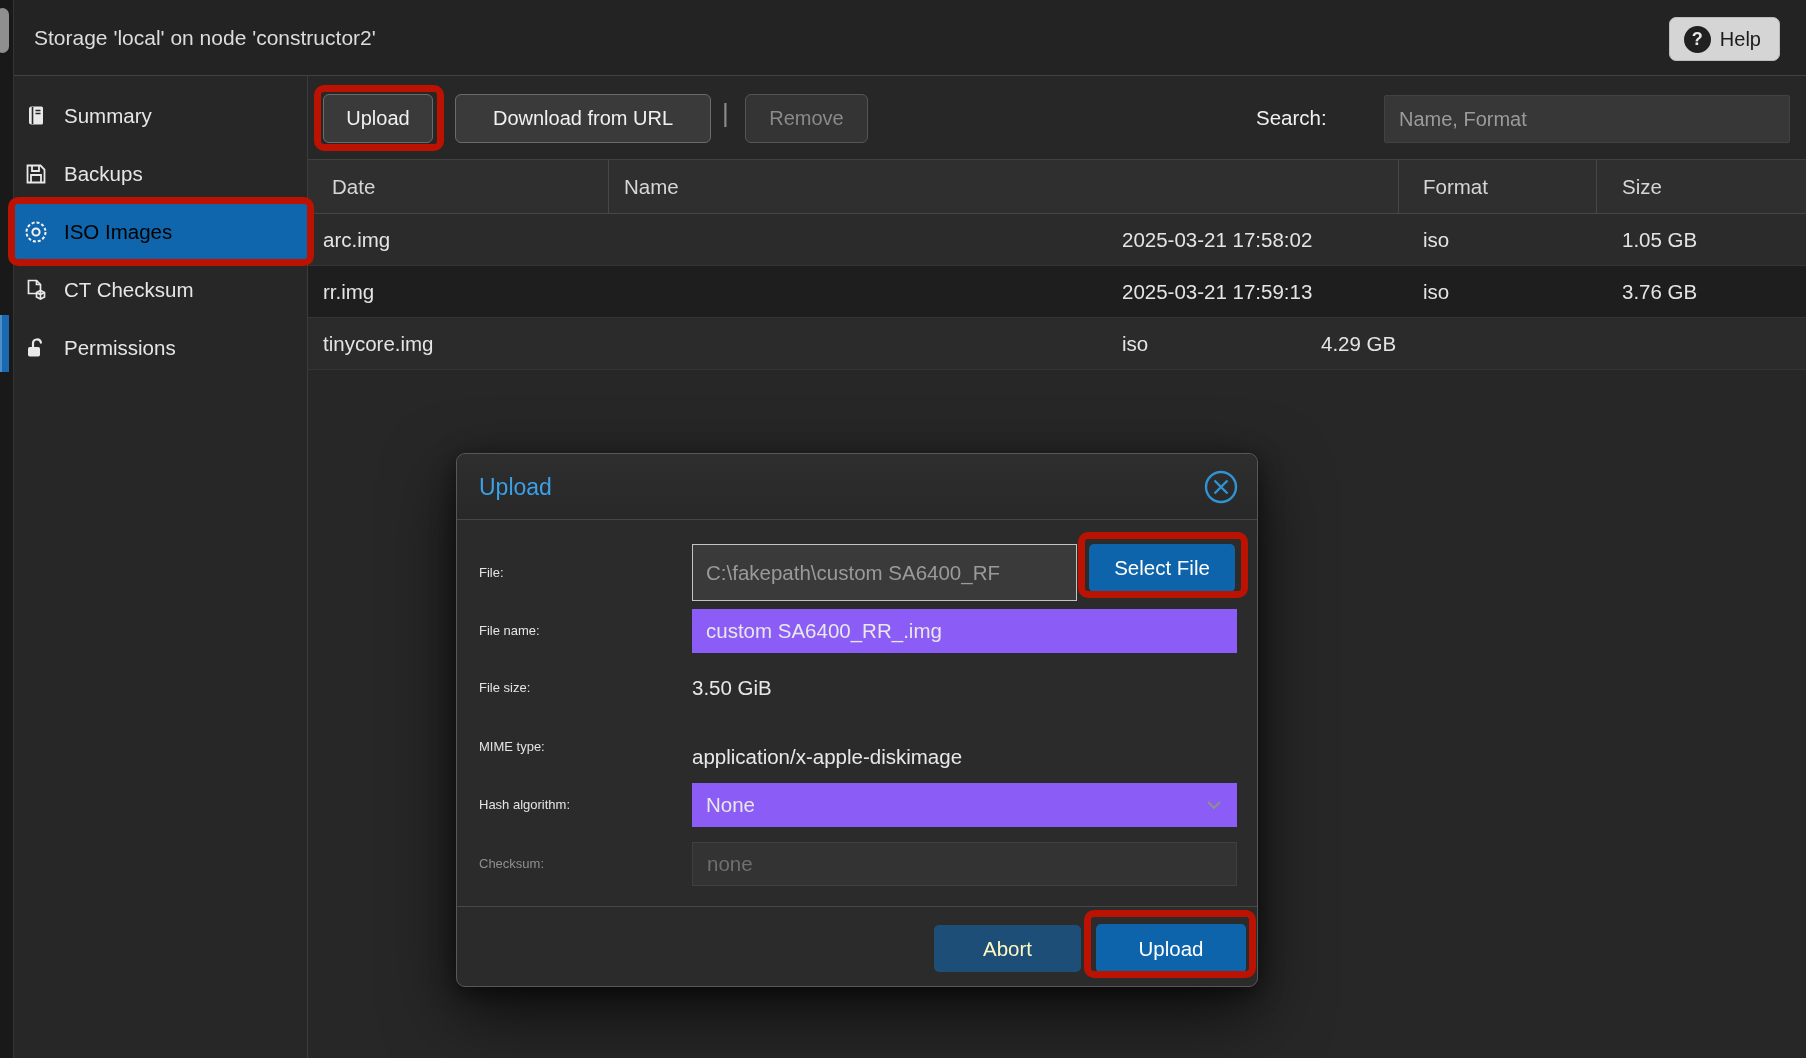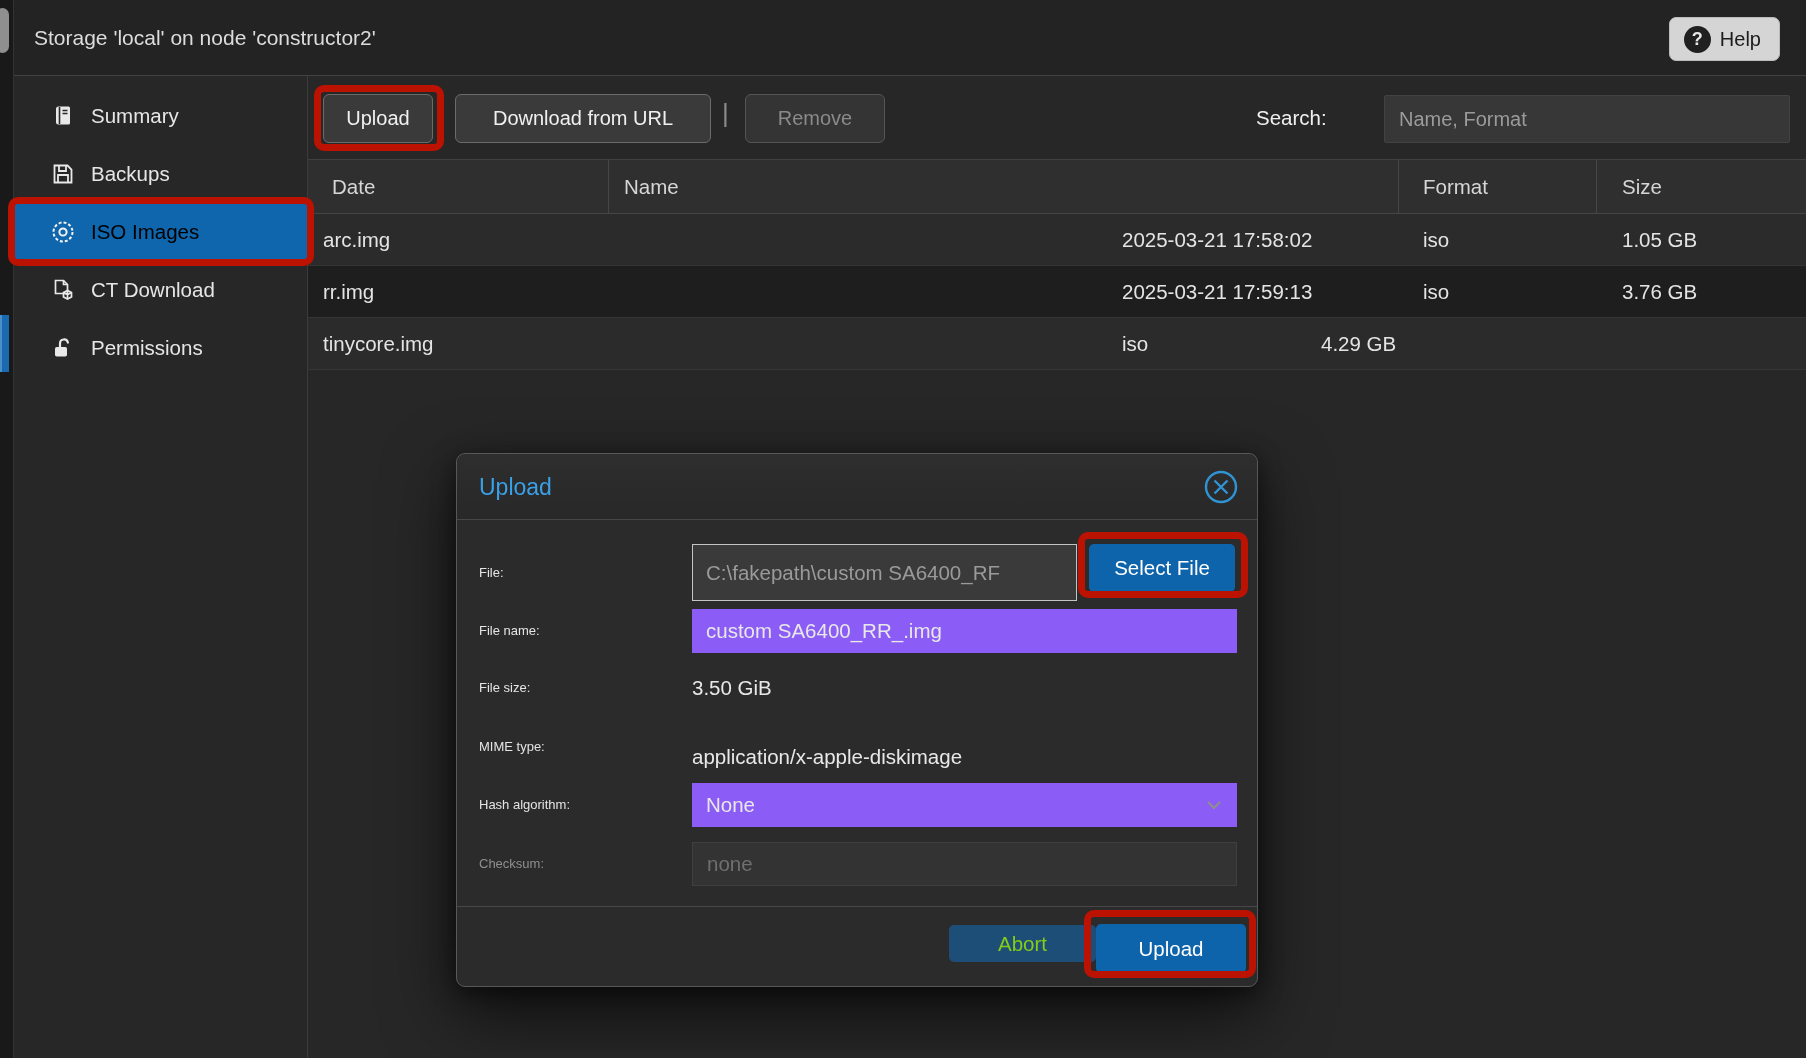--- a/index.html
+++ b/index.html
@@ -17,31 +17,31 @@
   
   .titlebar { position:absolute; left:0; right:0; top:0; height:76px; background:#232323; border-bottom:1px solid #424242; }
   .page-title { position:absolute; left:20px; top:0; line-height:76px; font-size:21px; color:#dcdcdc; }
   .help-btn { position:absolute; right:26px; top:17px; height:44px; padding:0 18px 0 14px; background:#d5d5d5; border:1px solid #bbb; border-radius:7px; display:flex; align-items:center; gap:9px; font-size:20px; color:#1c1c1c; cursor:pointer; }
   .help-q { width:27px; height:27px; border-radius:50%; background:#202020; color:#e8e8e8; font-size:18px; font-weight:bold; display:flex; align-items:center; justify-content:center; }
 
   .content { position:absolute; left:0; right:0; top:76px; bottom:0; }
 
   
   .sidebar { position:absolute; left:0; top:0; bottom:0; width:294px; background:#272727; border-right:1px solid #3b3b3b; padding-top:11px; }
-  .side-item { height:58px; display:flex; align-items:center; gap:15px; padding-left:36px; font-size:20.5px; color:#e6e6e6; cursor:pointer; }
+  .side-item { height:58px; display:flex; align-items:center; gap:15px; padding-left:9px; font-size:20.5px; color:#e6e6e6; cursor:pointer; }
   .side-item.selected { background:#1066ad; color:#000000; }
   .side-icon { width:26px; height:26px; flex:none; display:flex; align-items:center; justify-content:center; }
 
   
   .main { position:absolute; left:294px; right:0; top:0; bottom:0; background:#272727; }
   .toolbar { position:absolute; left:0; right:0; top:0; height:83px; }
   .tb-btn { position:absolute; top:18px; height:49px; background:#3a3a3a; border:1px solid #6b6b6b; border-radius:6px; color:#f0f0f0; font-size:20px; display:flex; align-items:center; justify-content:center; cursor:pointer; }
   .tb-upload { left:15px; width:110px; }
   .tb-download { left:147px; width:256px; }
-  .tb-remove { left:437px; width:140px; color:#8a8a8a; border-color:#555; background:#343434; cursor:default; }
+  .tb-remove { left:437px; width:123px; color:#8a8a8a; border-color:#555; background:#343434; cursor:default; }
   .tb-sep { position:absolute; left:414px; top:22px; height:42px; font-size:26px; color:#8b8b8b; font-weight:300; }
   .search-label { position:absolute; left:948px; top:0; line-height:83px; font-size:20.5px; color:#f0f0f0; }
   .search-input { position:absolute; left:1076px; top:19px; width:406px; height:48px; background:#373737; border:1px solid #424242; border-radius:2px; color:#e6e6e6; font-size:20px; padding:0 14px; outline:none; }
   .search-input::placeholder { color:#9b9b9b; }
 
   
   .grid { position:absolute; left:0; right:0; top:83px; }
   .grid-head { display:flex; height:55px; background:#2f2f2f; border-top:1px solid #404040; border-bottom:1px solid #464646; color:#d6d6d6; font-size:20.5px; }
   .grid-head .cell { display:flex; align-items:center; border-right:1px solid #464646; }
   .grid-head .cell:last-child { border-right:none; }
@@ -64,21 +64,21 @@
   .dlg-value { position:absolute; left:235px; height:40px; line-height:40px; font-size:20.5px; color:#e8e8e8; }
   .file-input { position:absolute; left:235px; top:90px; width:385px; height:57px; background:#3a3a3a; border:1px solid #c4c4c4; color:#9a9a9a; font-size:20.5px; padding:0 13px; outline:none; white-space:nowrap; overflow:hidden; }
   .select-file-btn { position:absolute; left:632px; top:90px; width:146px; height:48px; background:#0e64ab; border:none; border-radius:5px; color:#fff; font-size:20.5px; cursor:pointer; }
   .plain-input { position:absolute; left:235px; width:545px; height:44px; background:#8b5cf6; border:none; color:#e8e8e8; font-size:20.5px; padding:0 14px; outline:none; }
   .fname { top:155px; }
   .combo { top:329px; cursor:pointer; display:flex; align-items:center; padding-right:44px; }
   .combo-arrow { position:absolute; right:12px; top:11px; }
   .checksum { top:388px; background:#333; border:1px solid #3f3f3f; }
   .checksum::placeholder { color:#6f6f6f; }
   .dlg-footer { position:absolute; left:0; right:0; top:452px; bottom:0; border-top:1px solid #474747; border-radius:0 0 9px 9px; }
-  .abort-btn { position:absolute; left:477px; top:18px; width:147px; height:37px; background:#1d4e78; border:none; border-radius:5px; color:#84cc16; font-size:20.5px; cursor:default;margin-left:15px; }
+  .abort-btn { position:absolute; left:477px; top:18px; width:147px; height:47px; background:#1d4e78; border:none; border-radius:5px; color:#fef9c3; font-size:20.5px; cursor:default; }
   .upload-btn { position:absolute; left:639px; top:17px; width:150px; height:49px; background:#0e64ab; border:none; border-radius:5px; color:#fff; font-size:20.5px; cursor:pointer; }
 
   
   .redbox { position:absolute; border:7px solid #bb1202; border-radius:10px; z-index:70; pointer-events:none; }
   .rb-iso { left:8px; top:197px; width:306px; height:69px; }
   .rb-upload-tb { left:314px; top:85px; width:130px; height:66px; }
   .rb-selectfile { left:1078px; top:532px; width:170px; height:66px; }
   .rb-upload-dlg { left:1084px; top:910px; width:172px; height:68px; }
 </style>
 </head>
@@ -134,21 +134,21 @@
         </div>
         <div class="side-item">
           <span class="side-icon">
             <svg width="24" height="24" viewBox="0 0 24 24" fill="none" stroke="#e9e9e9" stroke-width="1.7">
                 <path d="M4.5 2.5h8l4 4v9h-12z"></path>
                 <path d="M12.5 2.5v4h4"></path>
                 <path d="M12.5 14.5l4-2 4 2v4.5l-4 2-4-2z"></path>
                 <path d="M12.5 14.5l4 2 4-2M16.5 16.5v4.5"></path>
               </svg>
           </span>
-          <span>CT Download</span>
+          <span>CT Checksum</span>
         </div>
         <div class="side-item">
           <span class="side-icon">
             <svg width="24" height="24" viewBox="0 0 24 24">
                 <rect x="4" y="11" width="12" height="9.5" rx="1.8" fill="#e9e9e9"></rect>
                 <path d="M9 11V7.5a4 4 0 0 1 7.9-.9" fill="none" stroke="#e9e9e9" stroke-width="2.2" stroke-linecap="round"></path>
               </svg>
           </span>
           <span>Permissions</span>
         </div>

